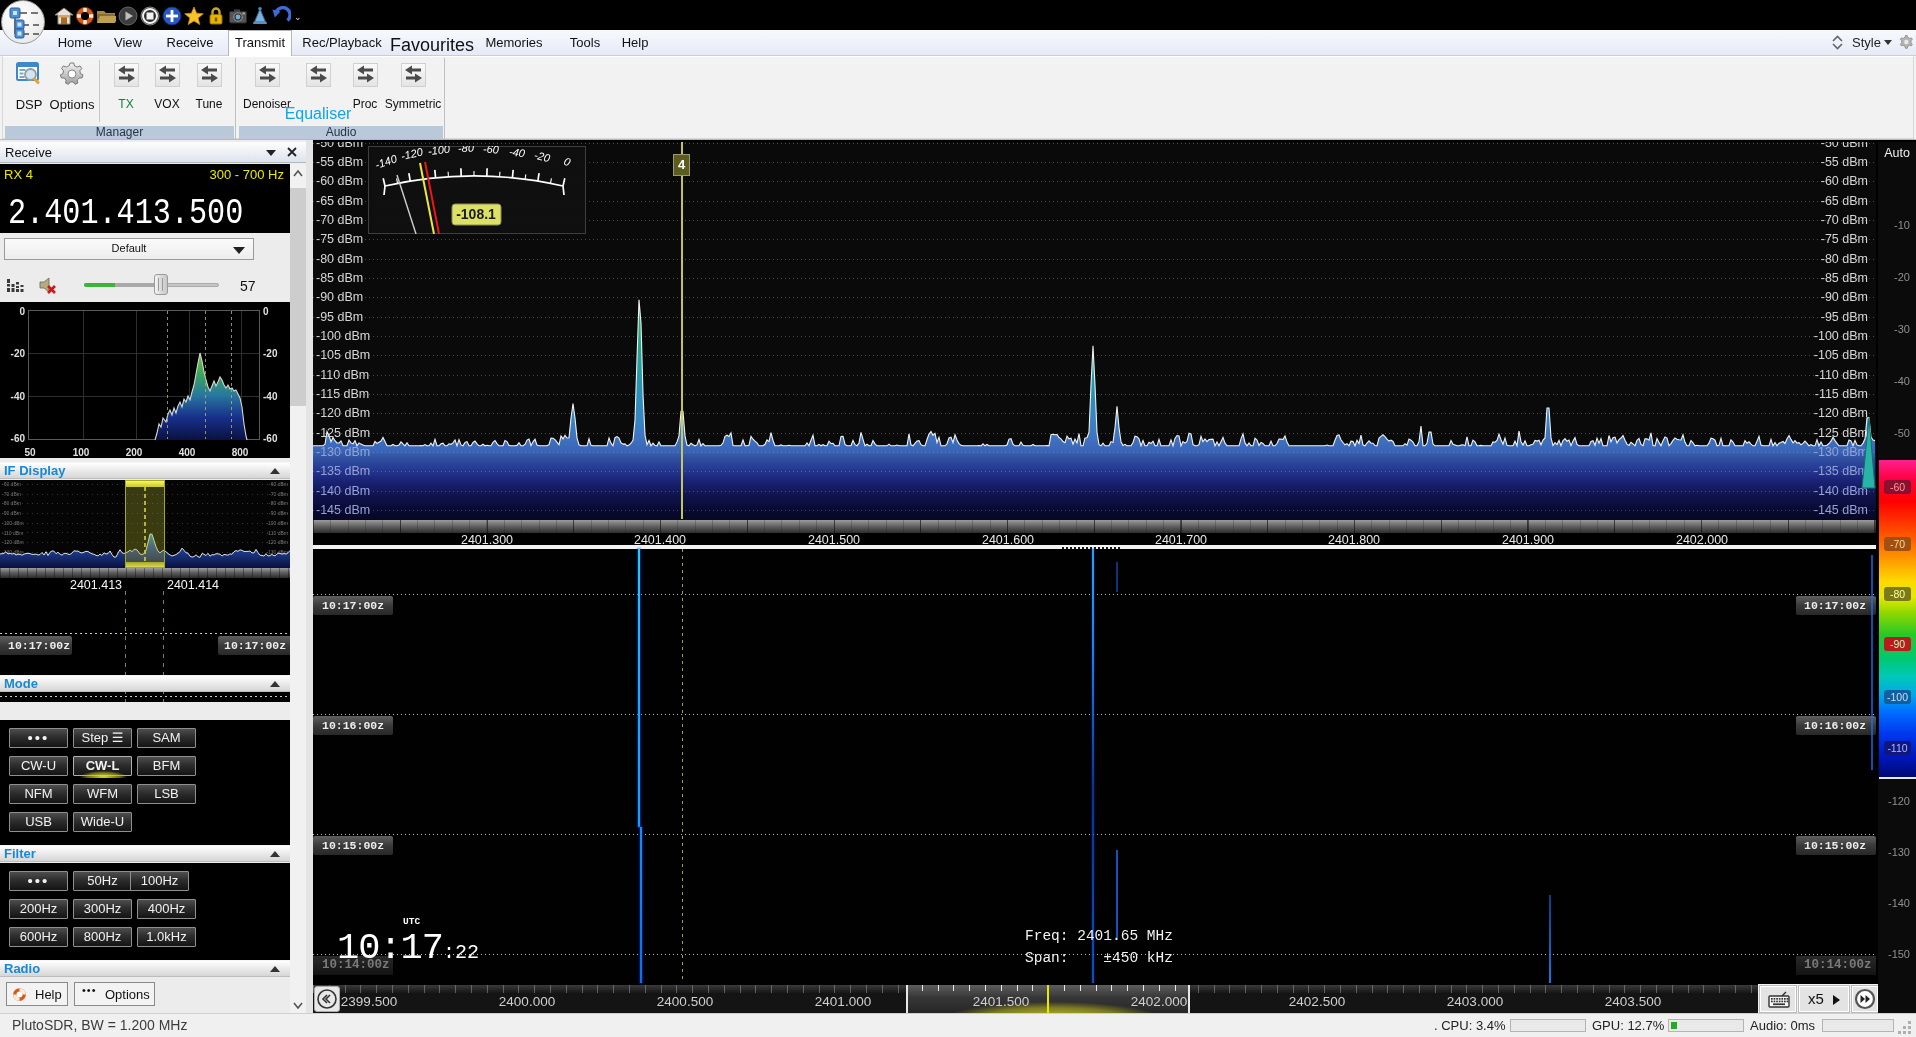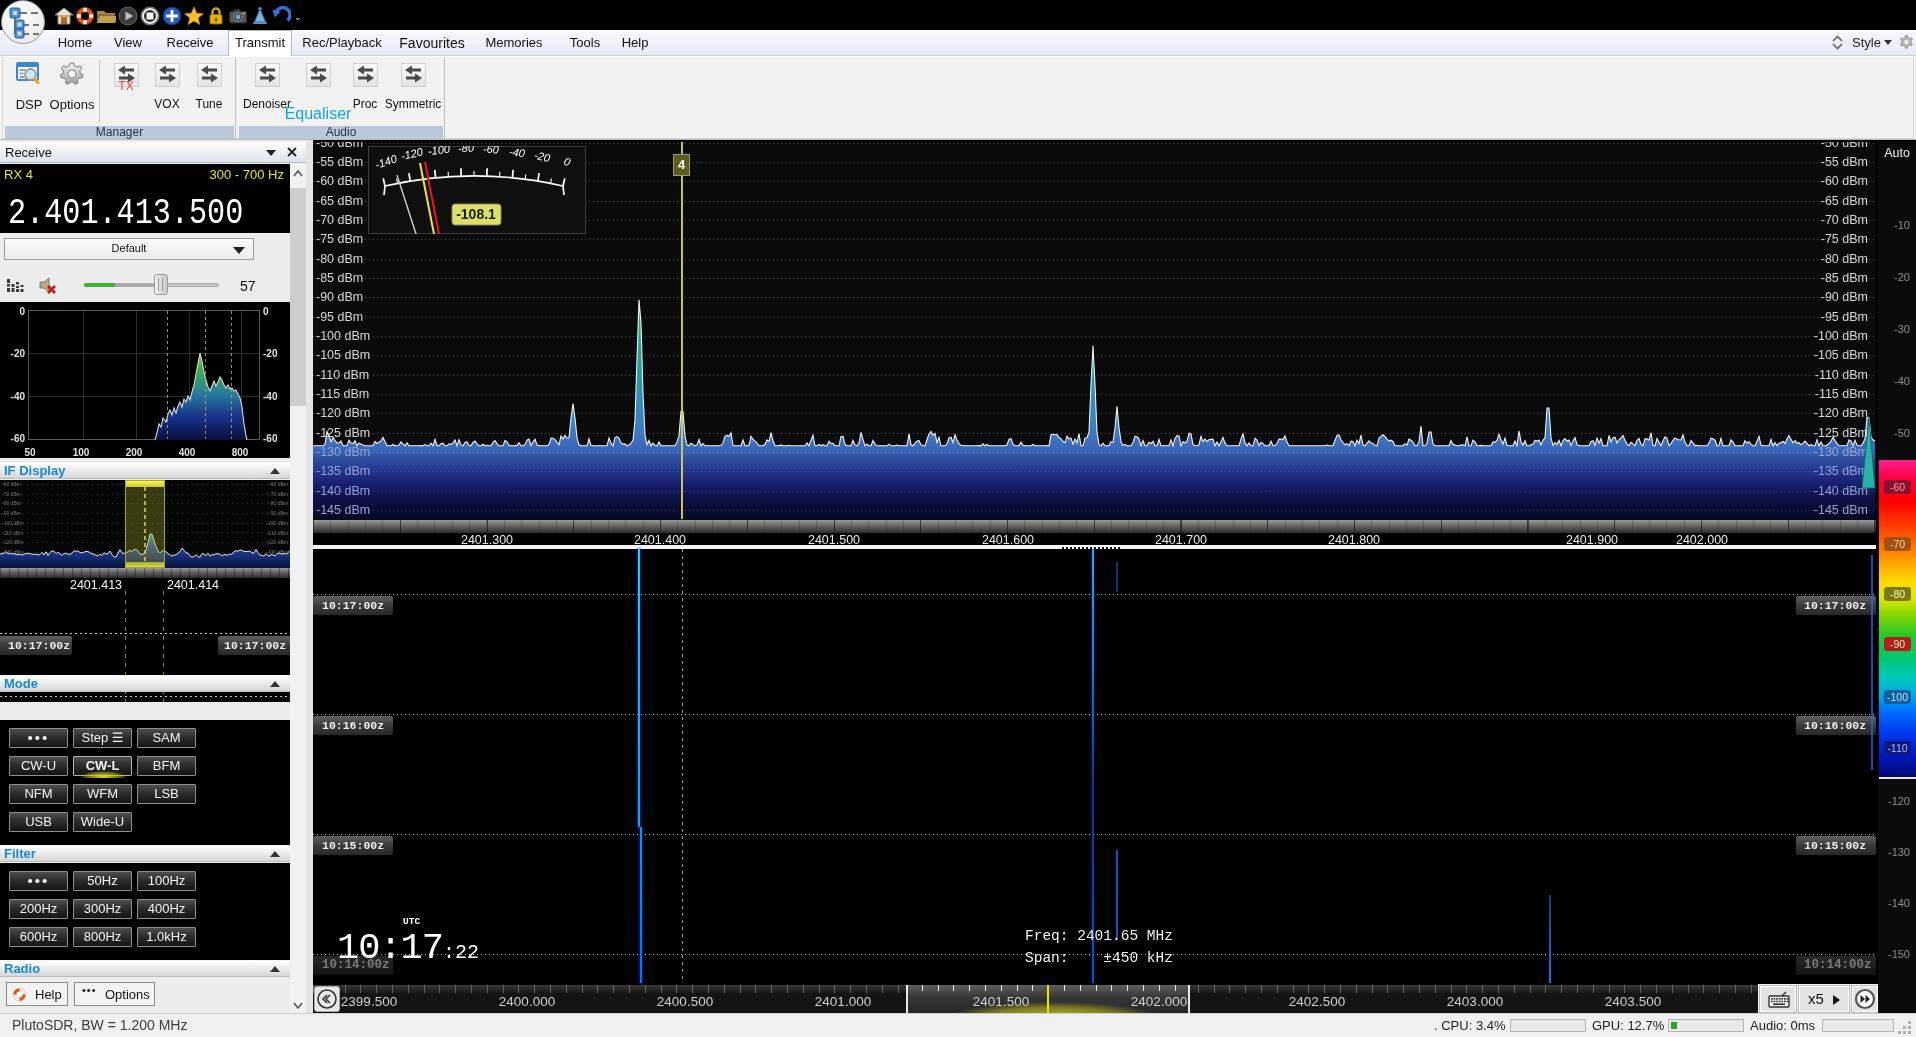--- a/index.html
+++ b/index.html
@@ -95,21 +95,21 @@
       <path d="M1.5 3.5 L9.5 5.5 L3.8 11.5 Z" fill="#3d6cd8"></path>
     </svg></div>
 <div class="abs" style="left:294px;top:12px;color:#ddd;font-size:9px">⌄</div>
 <div class="abs" style="left:0;top:30px;width:1916px;height:26px;background:linear-gradient(#f7f9fe,#e6eaf6);border-bottom:1px solid #c9cdd8"></div>
 <div class="abs" style="left:75px;top:35px;transform:translateX(-50%);font-size:13px;color:#111">Home</div>
 <div class="abs" style="left:128px;top:35px;transform:translateX(-50%);font-size:13px;color:#111">View</div>
 <div class="abs" style="left:190px;top:35px;transform:translateX(-50%);font-size:13px;color:#111">Receive</div>
 <div class="abs" style="left:228px;top:30px;width:64px;height:26px;background:#fff;border:1px solid #b8b8b8;border-bottom:none;z-index:2"></div>
 <div class="abs" style="left:260px;top:35px;transform:translateX(-50%);font-size:13px;color:#111;z-index:3">Transmit</div>
 <div class="abs" style="left:342px;top:35px;transform:translateX(-50%);font-size:13px;color:#111">Rec/Playback</div>
-<div class="abs" style="left:432px;top:35px;transform:translateX(-50%);font-size:14px;color:#111">Favourites</div>
+<div class="abs" style="left:432px;top:35px;transform:translateX(-50%);font-size:18px;color:#111">Favourites</div>
 <div class="abs" style="left:514px;top:35px;transform:translateX(-50%);font-size:13px;color:#111">Memories</div>
 <div class="abs" style="left:585px;top:35px;transform:translateX(-50%);font-size:13px;color:#111">Tools</div>
 <div class="abs" style="left:635px;top:35px;transform:translateX(-50%);font-size:13px;color:#111">Help</div>
 <div class="abs" style="left:1830px;top:33px;width:15px;height:19px"><svg width="15" height="19" viewBox="0 0 15 19">
       <path d="M3 8 L7.5 3.5 L12 8" fill="none" stroke="#666" stroke-width="1.6"></path>
       <path d="M3 11 L7.5 15.5 L12 11" fill="none" stroke="#666" stroke-width="1.6"></path>
     </svg></div>
 <div class="abs" style="left:1852px;top:35px;font-size:13px;color:#222">Style</div>
 <div class="abs" style="left:1884px;top:40px;width:0;height:0;border-left:4.5px solid transparent;border-right:4.5px solid transparent;border-top:5px solid #333"></div>
 <div class="abs" style="left:1897px;top:33px"><svg width="17" height="17" viewBox="0 0 20 20">
@@ -141,21 +141,21 @@
           <stop offset="1" stop-color="#9f9f9f"></stop>
         </linearGradient>
       </defs>
 <circle cx="13" cy="13" r="4" fill="#fff" stroke="#8a8a8a"></circle>
     </svg></div>
 <div class="abs" style="left:72px;top:97px;transform:translateX(-50%);font-size:13px;color:#111">Options</div>
 <div class="abs" style="left:114px;top:63px;width:25px;height:24px;background:linear-gradient(#fafafa,#e4e4e4);border:1px solid #d0d0d0"><svg width="23" height="22" viewBox="0 0 23 22">
       <path d="M10 3 L10 6 L19 6 L19 9 L10 9 L10 12 L3 7.5 Z" fill="#4a4a4a" transform="translate(0,-1.5)"></path>
       <path d="M13 10 L13 13 L4 13 L4 16 L13 16 L13 19 L20 14.5 Z" fill="#4a4a4a" transform="translate(0,-0.5)"></path>
     </svg></div>
-<div class="abs" style="left:126px;top:79px;transform:translateX(-50%);font-size:12px;color:#ef4444;white-space:nowrap">TX</div>
+<div class="abs" style="left:126px;top:97px;transform:translateX(-50%);font-size:12px;color:#15803d;white-space:nowrap">TX</div>
 <div class="abs" style="left:155px;top:63px;width:25px;height:24px;background:linear-gradient(#fafafa,#e4e4e4);border:1px solid #d0d0d0"><svg width="23" height="22" viewBox="0 0 23 22">
       <path d="M10 3 L10 6 L19 6 L19 9 L10 9 L10 12 L3 7.5 Z" fill="#4a4a4a" transform="translate(0,-1.5)"></path>
       <path d="M13 10 L13 13 L4 13 L4 16 L13 16 L13 19 L20 14.5 Z" fill="#4a4a4a" transform="translate(0,-0.5)"></path>
     </svg></div>
 <div class="abs" style="left:167px;top:97px;transform:translateX(-50%);font-size:12px;color:#111;white-space:nowrap">VOX</div>
 <div class="abs" style="left:197px;top:63px;width:25px;height:24px;background:linear-gradient(#fafafa,#e4e4e4);border:1px solid #d0d0d0"><svg width="23" height="22" viewBox="0 0 23 22">
       <path d="M10 3 L10 6 L19 6 L19 9 L10 9 L10 12 L3 7.5 Z" fill="#4a4a4a" transform="translate(0,-1.5)"></path>
       <path d="M13 10 L13 13 L4 13 L4 16 L13 16 L13 19 L20 14.5 Z" fill="#4a4a4a" transform="translate(0,-0.5)"></path>
     </svg></div>
 <div class="abs" style="left:209px;top:97px;transform:translateX(-50%);font-size:12px;color:#111;white-space:nowrap">Tune</div>
@@ -320,21 +320,21 @@
 <div class="mbtn" style="left:137px;top:756px;">BFM</div>
 <div class="mbtn" style="left:9px;top:784px;">NFM</div>
 <div class="mbtn" style="left:73px;top:784px;">WFM</div>
 <div class="mbtn" style="left:137px;top:784px;">LSB</div>
 <div class="mbtn" style="left:9px;top:812px;">USB</div>
 <div class="mbtn" style="left:73px;top:812px;">Wide-U</div>
 <div class="hdr" style="top:845px">Filter<span class="car"></span></div>
 <div class="abs" style="left:0;top:863px;width:290px;height:97px;background:#000"></div>
 <div class="mbtn" style="left:9px;top:871px"><span style="font-size:15px;letter-spacing:2px">•••</span></div>
 <div class="mbtn" style="left:73px;top:871px">50Hz</div>
-<div class="mbtn" style="left:137px;top:871px">100Hz</div>
+<div class="mbtn" style="left:130px;top:871px">100Hz</div>
 <div class="mbtn" style="left:9px;top:899px">200Hz</div>
 <div class="mbtn" style="left:73px;top:899px">300Hz</div>
 <div class="mbtn" style="left:137px;top:899px">400Hz</div>
 <div class="mbtn" style="left:9px;top:927px">600Hz</div>
 <div class="mbtn" style="left:73px;top:927px">800Hz</div>
 <div class="mbtn" style="left:137px;top:927px">1.0kHz</div>
 <div class="hdr" style="top:960px">Radio<span class="car"></span></div>
 <div class="abs" style="left:6px;top:982px;width:62px;height:24px;background:#f3f3f3;border:1px solid #8a8a8a">
 <svg style="position:absolute;left:5px;top:4px" width="15" height="15" viewBox="0 0 20 20">
       <circle cx="10" cy="10" r="8.5" fill="#d85a18"></circle>
@@ -486,21 +486,21 @@
 <div class="abs" style="left:681px;top:142px;width:1.6px;height:377px;background:#cfcf5a;opacity:0.95"></div>
 <div class="abs" style="left:673px;top:154px;width:17px;height:22px;background:#5c5c20;border:1px solid #9a9a6a;color:#fff;font-size:13px;font-weight:bold;text-align:center;line-height:20px">4</div>
 <div class="abs" style="left:313px;top:520px;width:1563px;height:13px;background-image:repeating-linear-gradient(to right,rgba(10,10,10,0.5) 0 1px,transparent 1px 86.75px),repeating-linear-gradient(to right,rgba(30,30,30,0.25) 0 1px,transparent 1px 17.35px),linear-gradient(#9b9b9b,#606060 50%,#2c2c2c)"></div>
 <div class="abs" style="left:313px;top:533px;width:1563px;height:13px;background:#000"></div>
 <div class="tick-lbl" style="left:487px;top:533px">2401.300</div>
 <div class="tick-lbl" style="left:660px;top:533px">2401.400</div>
 <div class="tick-lbl" style="left:834px;top:533px">2401.500</div>
 <div class="tick-lbl" style="left:1008px;top:533px">2401.600</div>
 <div class="tick-lbl" style="left:1181px;top:533px">2401.700</div>
 <div class="tick-lbl" style="left:1354px;top:533px">2401.800</div>
-<div class="tick-lbl" style="left:1592px;top:533px">2401.900</div>
+<div class="tick-lbl" style="left:1528px;top:533px">2401.900</div>
 <div class="tick-lbl" style="left:1702px;top:533px">2402.000</div>
 <div class="abs" style="left:313px;top:545px;width:1563px;height:4px;background:#f2f2f2"></div>
 <div class="abs" style="left:1062px;top:547px;width:60px;height:2px;background-image:repeating-linear-gradient(to right,#1a1a1a 0 2px,transparent 2px 4px)"></div>
 <div class="abs" style="left:313px;top:549px;width:1563px;height:434px;background:#010101"></div>
 <div class="wline" style="top:594px"></div>
 <div class="tsbar" style="left:313px;top:596px;width:80px"><span style="margin-left:9px">10:17:00z</span></div>
 <div class="tsbar" style="left:1796px;top:596px;width:80px"><span style="margin-left:8px">10:17:00z</span></div>
 <div class="wline" style="top:714px"></div>
 <div class="tsbar" style="left:313px;top:716px;width:80px"><span style="margin-left:9px">10:16:00z</span></div>
 <div class="tsbar" style="left:1796px;top:716px;width:80px"><span style="margin-left:8px">10:16:00z</span></div>

